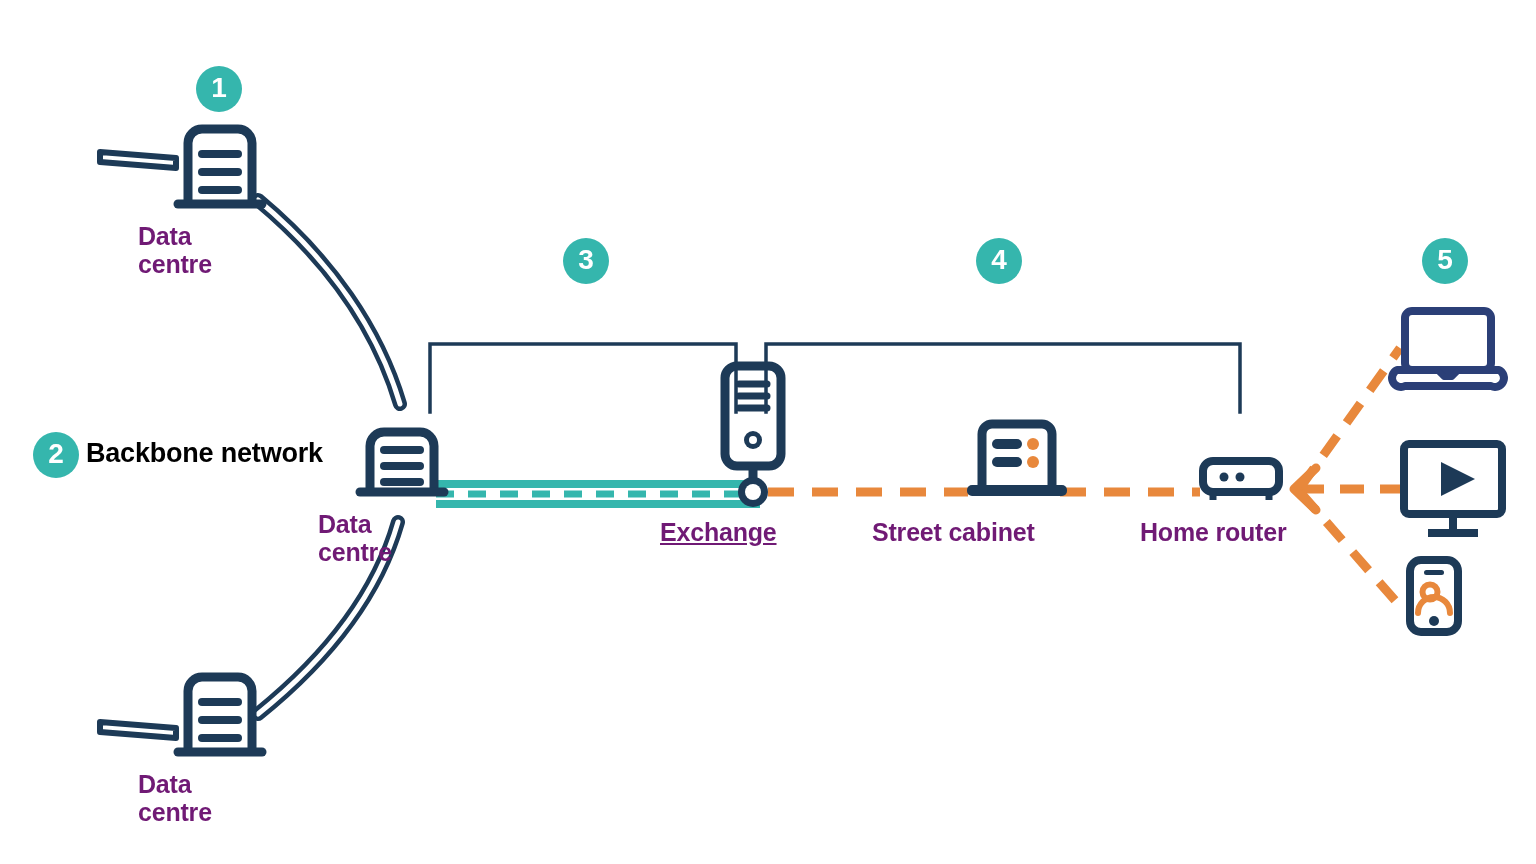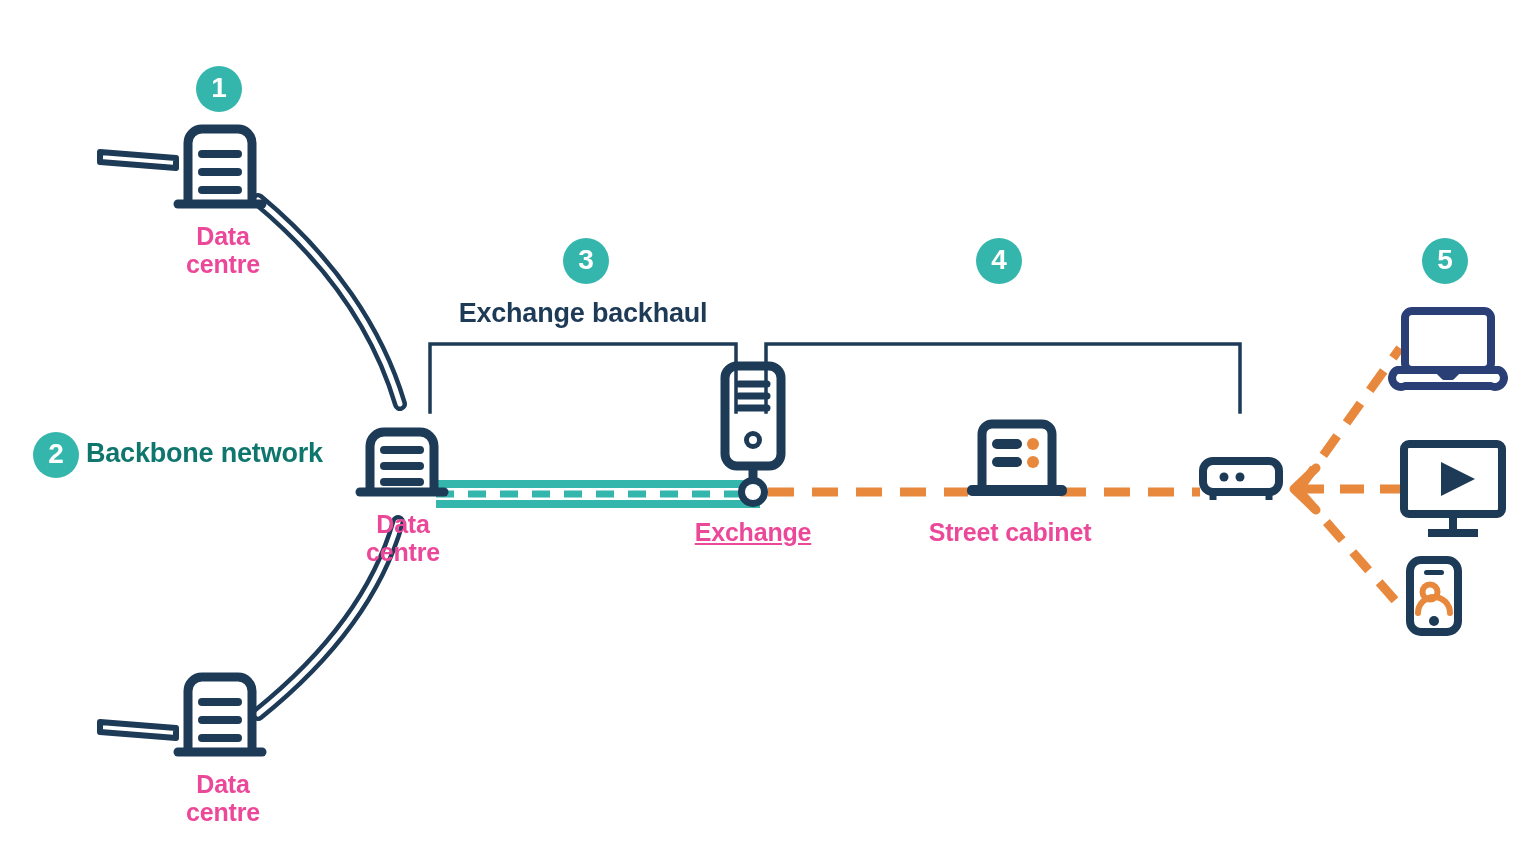--- a/index.html
+++ b/index.html
@@ -18,43 +18,43 @@
   }
   #stage svg.layer {
     position: absolute;
     left: 0;
     top: 0;
     width: 1536px;
     height: 864px;
   }
   .node-label {
     position: absolute;
-    text-align: center;
-    color: #ec4899;
+    text-align: left;
+    color: #701a75;
     font-family: "Liberation Sans", sans-serif;
     font-size: 25px;
     font-weight: 700;
     line-height: 1.12;
     letter-spacing: -0.2px;
     white-space: pre-line;
     pointer-events: none;
   }
   .section-label {
     position: absolute;
     text-align: center;
     color: #1d3a57;
     font-family: "Liberation Sans", sans-serif;
     font-size: 27px;
     font-weight: 700;
     letter-spacing: -0.2px;
     white-space: nowrap;
   }
   .backbone-label {
     position: absolute;
-    color: #0f766e;
+    color: #000000;
     font-family: "Liberation Sans", sans-serif;
     font-size: 27px;
     font-weight: 700;
     letter-spacing: -0.2px;
     white-space: nowrap;
   }
   .badge {
     position: absolute;
     width: 46px;
     height: 46px;
@@ -241,21 +241,21 @@
 centre</div>
 
   <div class="node-label" style="left:318px; top:510px; width:170px;">Data
 centre</div>
 
   <div class="node-label" style="left:138px; top:770px; width:170px;">Data
 centre</div>
 
   <div class="node-label" style="left:660px; top:518px; width:186px;text-decoration:underline;">Exchange</div>
 
-  <div class="node-label" style="left:892px; top:518px; width:236px;">Street cabinet</div>
-
+  <div class="node-label" style="left:872px; top:518px; width:236px;">Street cabinet</div>
+
+  <div class="node-label" style="left:1140px; top:518px; width:208px;">Home router</div>
 
   <div class="backbone-label" style="left:86px; top:438px;">Backbone network</div>
 
-  <div class="section-label" style="left:383px; top:298px; width:400px;">Exchange backhaul</div>
 
 
 </div>
 
 </body></html>

